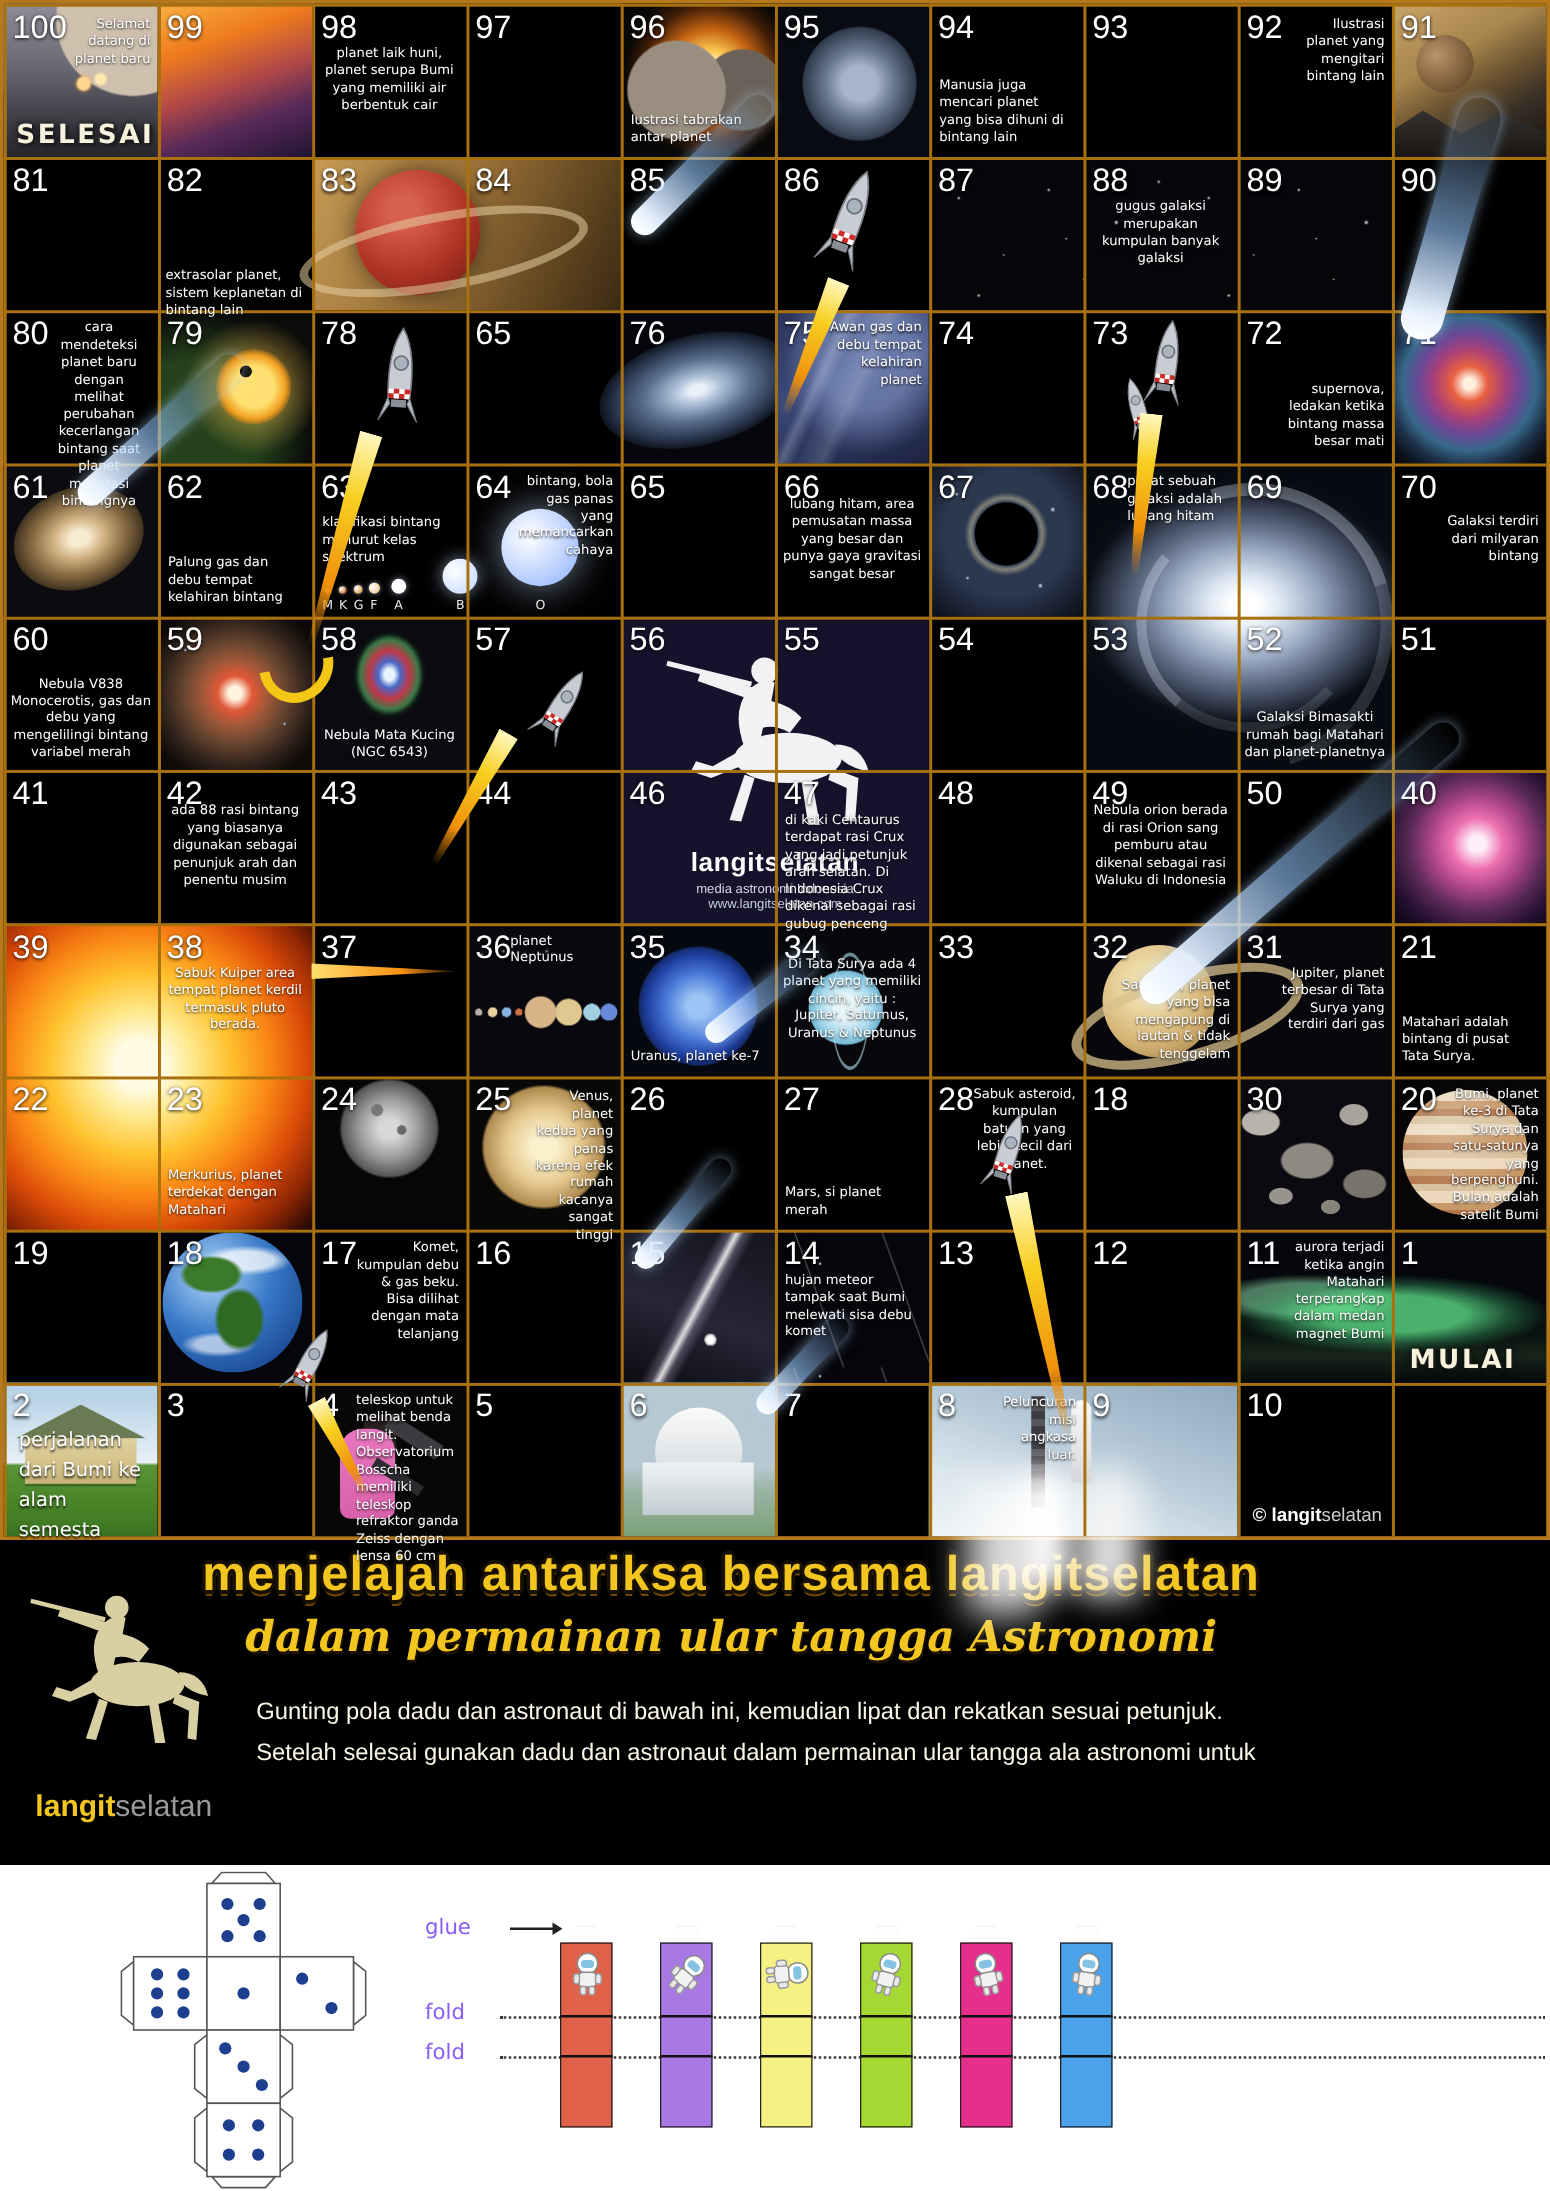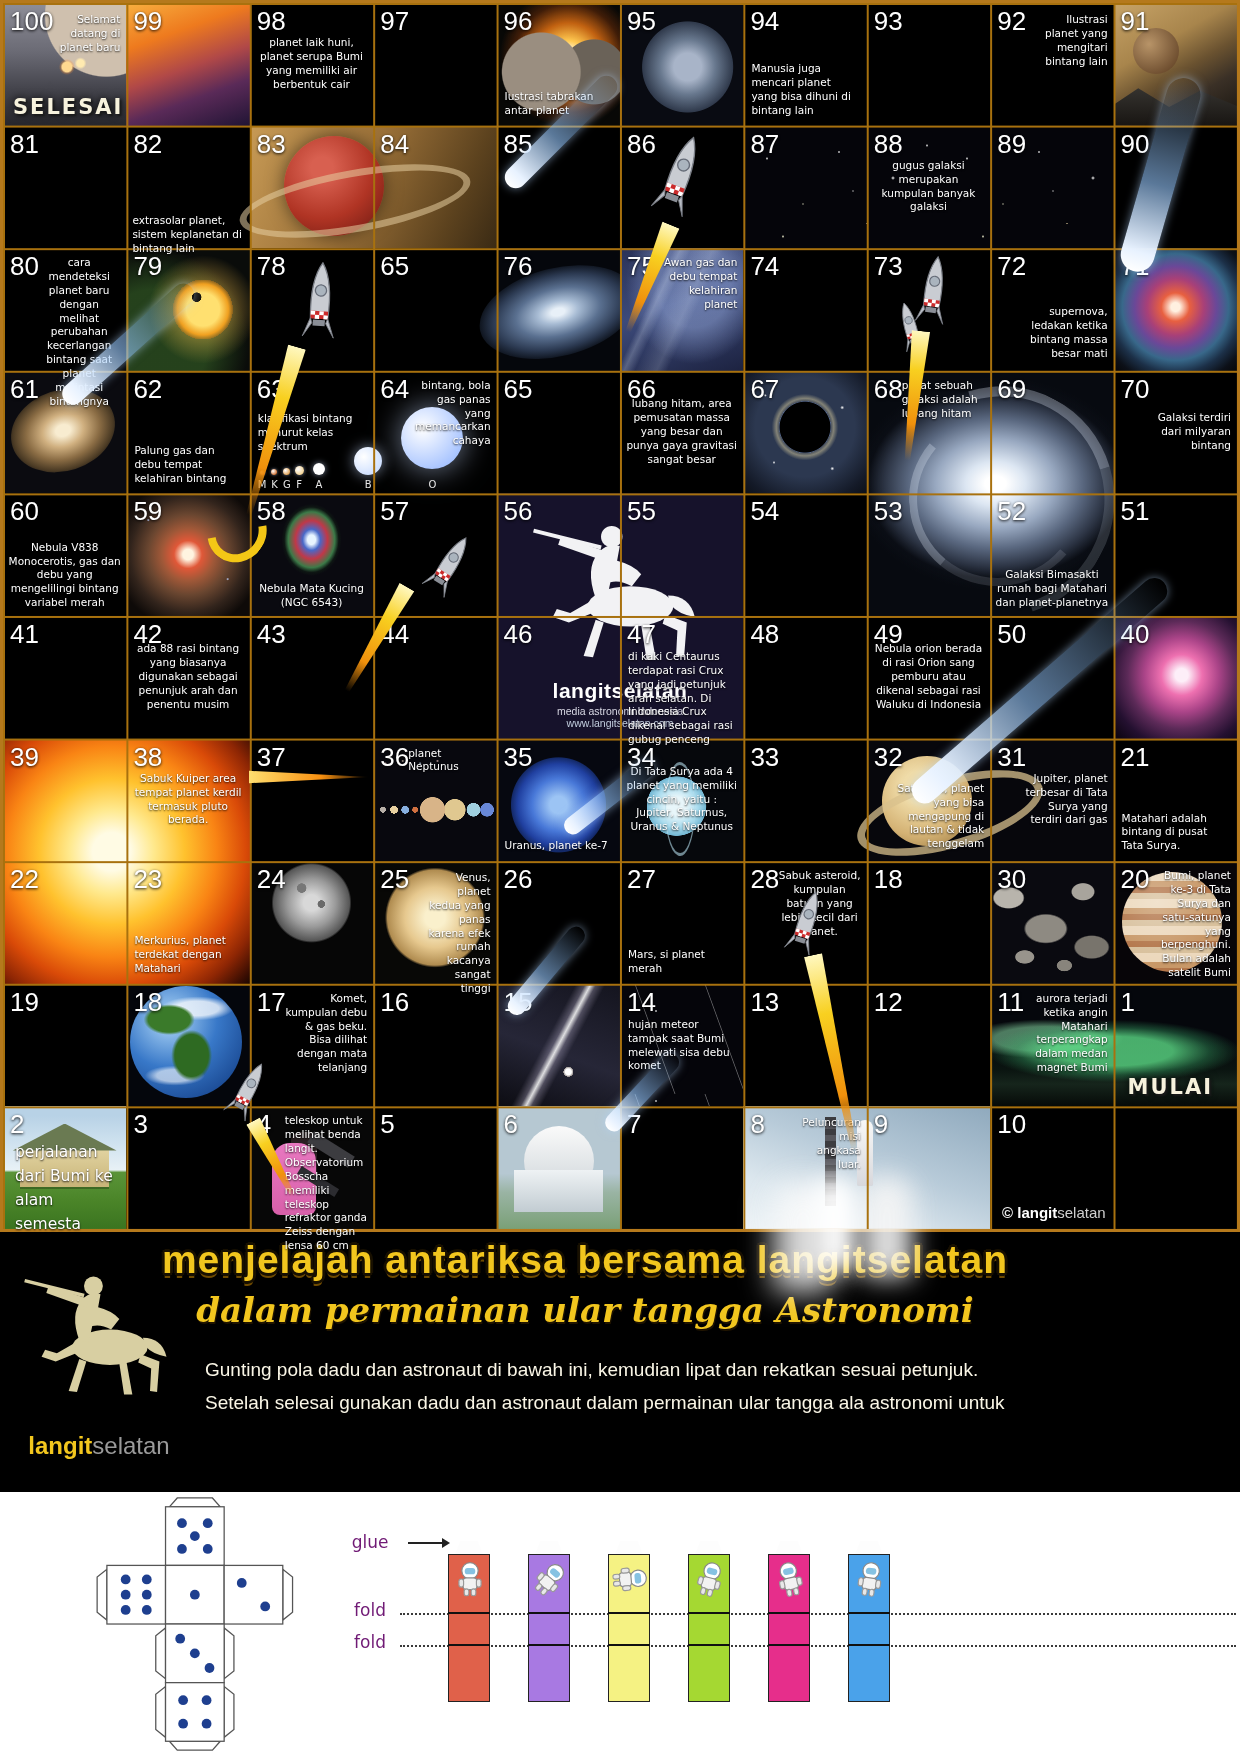--- a/index.html
+++ b/index.html
@@ -208,21 +208,21 @@
   .f-sub{position:absolute;top:58px;left:150px;width:870px;text-align:center;
     font:italic bold 34px "DejaVu Serif",serif;color:#f2c61e;text-shadow:1px 2px 0 #201400;}
   .f-body{position:absolute;top:122px;left:205px;width:810px;font:19px/1.72 "Liberation Sans",sans-serif;color:#faf6e6;}
   .f-logo{position:absolute;left:18px;top:6px;width:165px;height:195px;fill:#d8cfa2;}
   .f-logo-text{position:absolute;left:14px;top:200px;width:170px;text-align:center;font:bold 24px "Liberation Sans",sans-serif;}
   .f-logo-text .lt{color:#f2c61e;}
   .f-logo-text .sl{color:#9a9a9a;font-weight:normal;}
   
   .cut{position:absolute;left:0;top:1492px;width:1240px;height:261px;background:#fff;}
   .dice-svg{position:absolute;left:92px;top:5px;}
-  .cut-label{position:absolute;font:17px "DejaVu Sans",sans-serif;color:#701a75;text-align:center;width:60px;}
+  .cut-label{position:absolute;font:17px "DejaVu Sans",sans-serif;color:#8b5cf6;text-align:left;width:60px;}
   .lbl-glue{left:340px;top:40px;}
   .lbl-fold1{left:340px;top:108px;}
   .lbl-fold2{left:340px;top:140px;}
   .glue-arrow{position:absolute;left:408px;top:50px;width:40px;height:2px;background:#222;}
   .glue-arrow::after{content:"";position:absolute;right:-7px;top:-4px;border:5px solid transparent;border-left:8px solid #222;}
   .fold-line{position:absolute;left:400px;width:836px;border-top:2px dotted #3a3a3a;}
   .fl1{top:121px;} .fl2{top:153px;}
   .abox{position:absolute;}
   .abox .cap{position:absolute;left:0;top:0;width:42px;height:13px;background:#fdfdfd;
     clip-path:polygon(18% 100%,82% 100%,70% 0,30% 0);filter:drop-shadow(0 0 .7px #444);}

